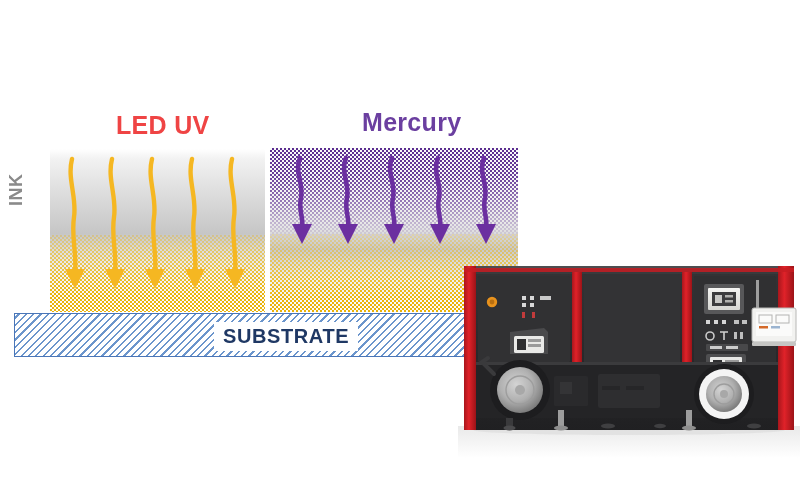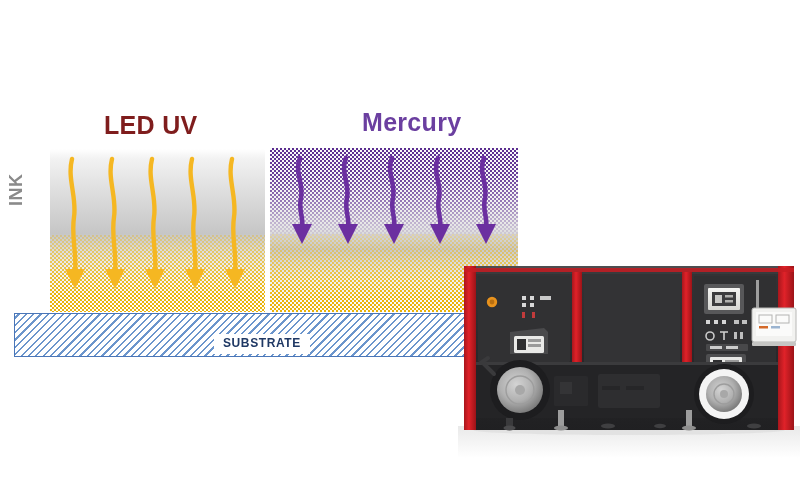--- a/index.html
+++ b/index.html
@@ -27,23 +27,23 @@
   
   .heading {
     position: absolute;
     font-weight: bold;
     font-size: 25px;
     letter-spacing: 0.3px;
     white-space: nowrap;
     line-height: 1;
   }
   #led-title {
-    left: 104px;
+    left: 116px;
     top: 113px;
-    color: #7f1d1d;
+    color: #ef4444;
   }
   #mercury-title {
     left: 362px;
     top: 110px;
     color: #6b3fa0;
   }
 
   
   #ink-label {
     position: absolute;
@@ -168,24 +168,23 @@
         rgba(255,255,255,0) 1.6px, rgba(255,255,255,0) 5.2px);
   }
   #substrate-label {
     position: absolute;
     left: 214px;
     top: 322px;
     padding: 3px 9px 4px 9px;
     background: #ffffff;
     color: #1f3864;
     font-weight: bold;
-    font-size: 12px;
+    font-size: 20px;
     letter-spacing: 0.6px;
     line-height: 1.1;
-    margin-top: 12px;
   }
 
   
   #machine {
     position: absolute;
     left: 458px;
     top: 258px;
     width: 342px;
     height: 200px;
   }

